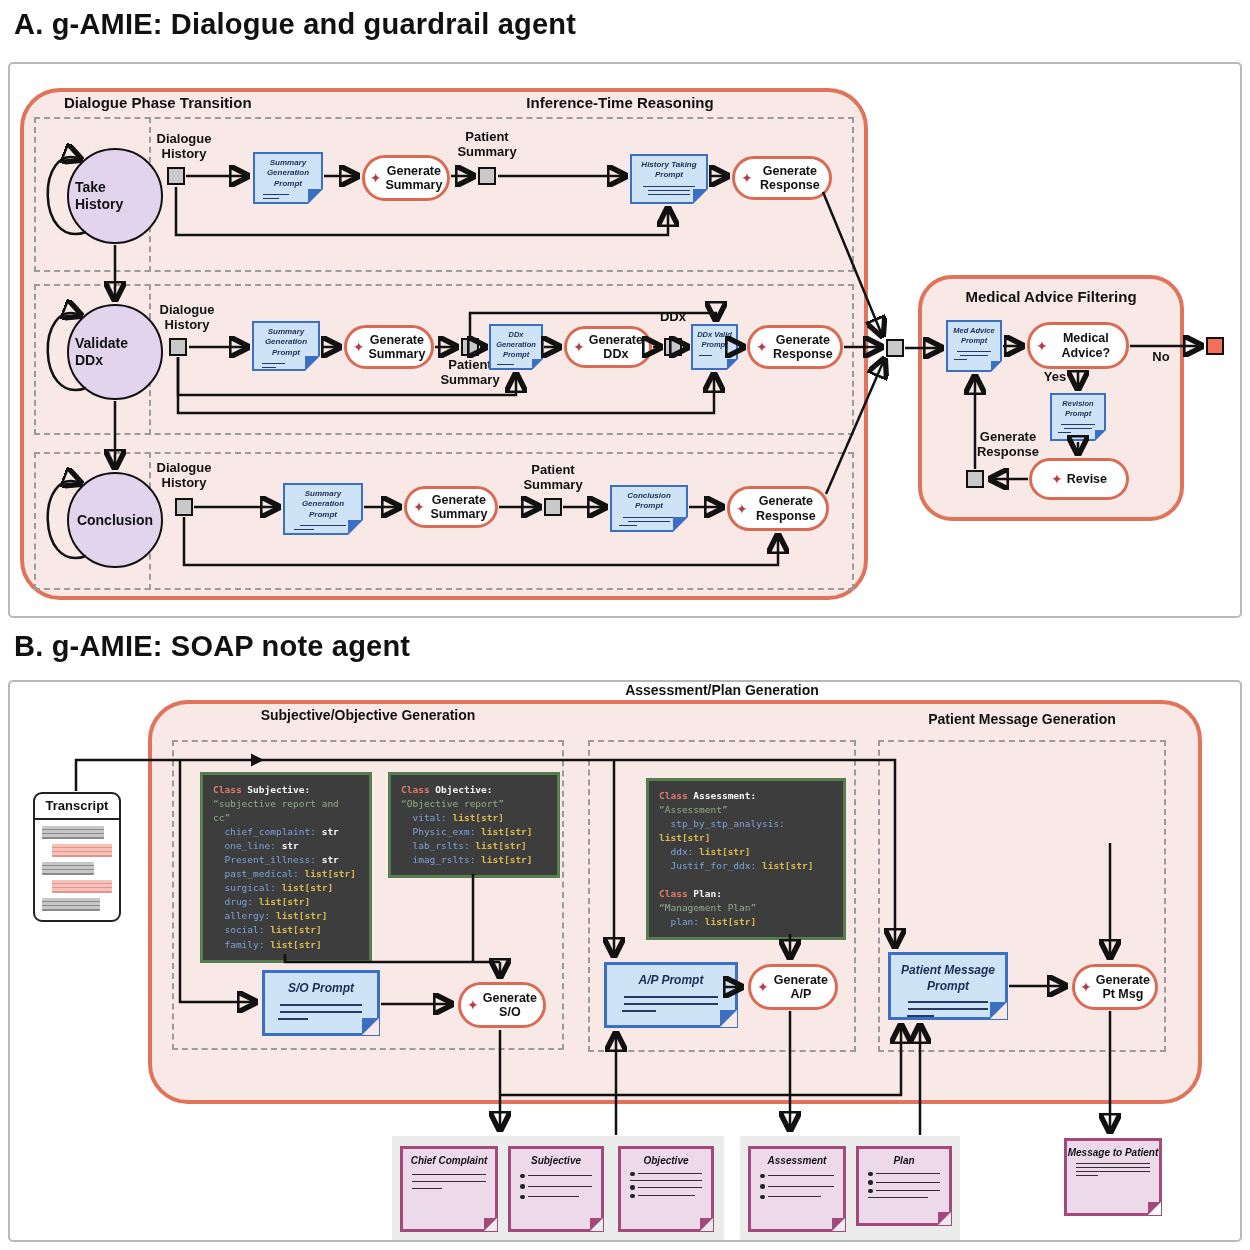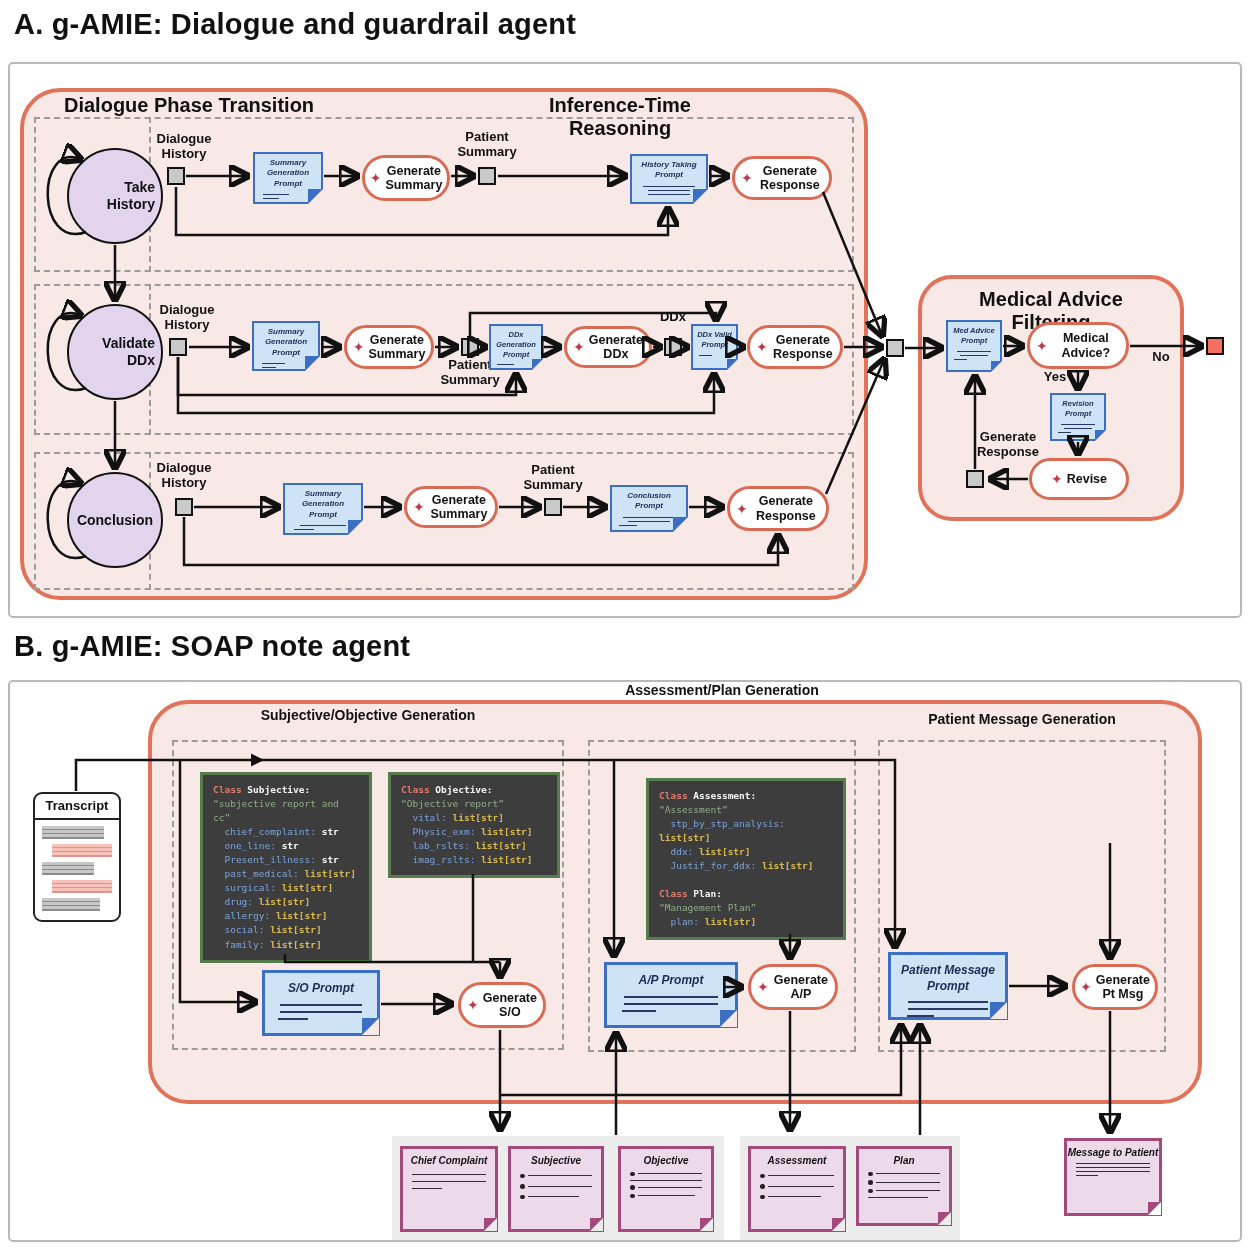--- a/index.html
+++ b/index.html
@@ -3,24 +3,24 @@
 <meta charset="utf-8">
 <style>
   html,body{margin:0;padding:0;background:#fff;font-family:"Liberation Sans",sans-serif;color:#111}
   #page{position:relative;width:1250px;height:1250px;background:#fff;overflow:hidden}
   .abs{position:absolute;box-sizing:border-box}
   .ttl{font-size:29px;font-weight:bold;letter-spacing:.2px}
   .outer{background:#fff;border:2px solid #b9b9b9;border-radius:5px}
   .pinkbox{background:#f8e9e6;border:4px solid #e0735a;border-radius:40px}
   .dashed{border:2px dashed #9b9b9b}
   .dvl{width:0;border-left:2px dashed #9b9b9b}
-  .hdr{font-weight:bold;font-size:20px}
+  .hdr{font-weight:bold;font-size:15px}
   .shdr{font-weight:bold;font-size:14px;text-align:center}
   .lbl{font-weight:bold;font-size:13px;text-align:center;line-height:1.15}
-  .circle{border-radius:50%;background:#e3d4ed;border:2.5px solid #111;display:flex;align-items:center;justify-content:center;text-align:right;font-weight:bold;font-size:14px;line-height:1.2;padding:6px}
+  .circle{border-radius:50%;background:#e3d4ed;border:2.5px solid #111;display:flex;align-items:center;justify-content:center;text-align:left;font-weight:bold;font-size:14px;line-height:1.2;padding:6px}
   .sq{width:18px;height:18px;background:#c9c9c9;border:2.5px solid #111}
   .sq.red{background:#f4705c}
   .pill{background:#fff;border:3px solid #d96b55;border-radius:23px;display:flex;align-items:center;justify-content:center;gap:4px;padding:2px 6px}
   .pill .star{color:#b73d4d;font-size:14px;line-height:1}
   .pill .plbl{font-weight:bold;font-size:12.5px;text-align:center;line-height:1.15}
   .doc{background:#cfe3f7;border:2.5px solid #3a6fc4;display:flex;flex-direction:column;align-items:center;padding-top:4px}
   .doc .dt{font-style:italic;font-weight:bold;font-size:8px;color:#1c2d55;text-align:center;line-height:1.3;padding:0 3px}
   .doc.big .dt{font-size:12px;padding-top:4px}
   .dls{display:flex;flex-direction:column;align-items:center;width:100%;margin-top:2px}
   .dls i{display:block;border-top:1.5px solid #273a63;margin-top:3px}

